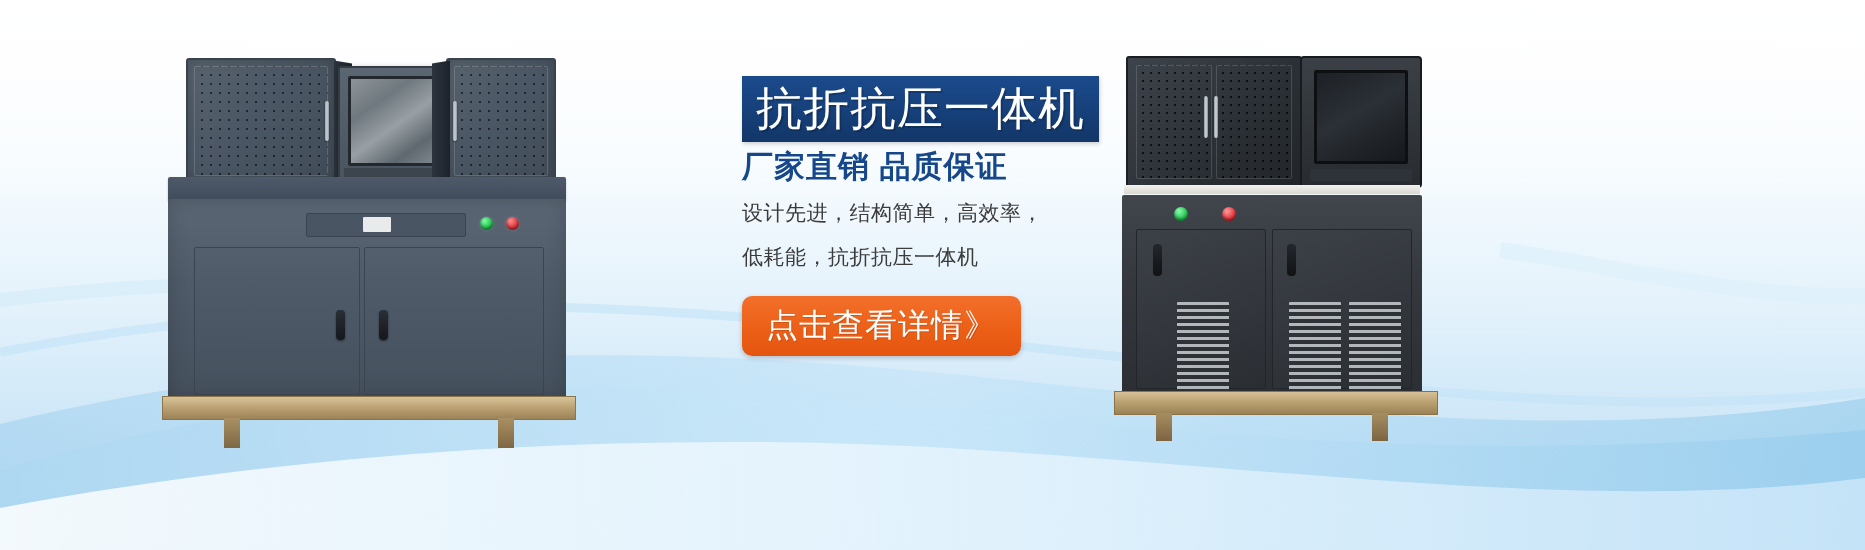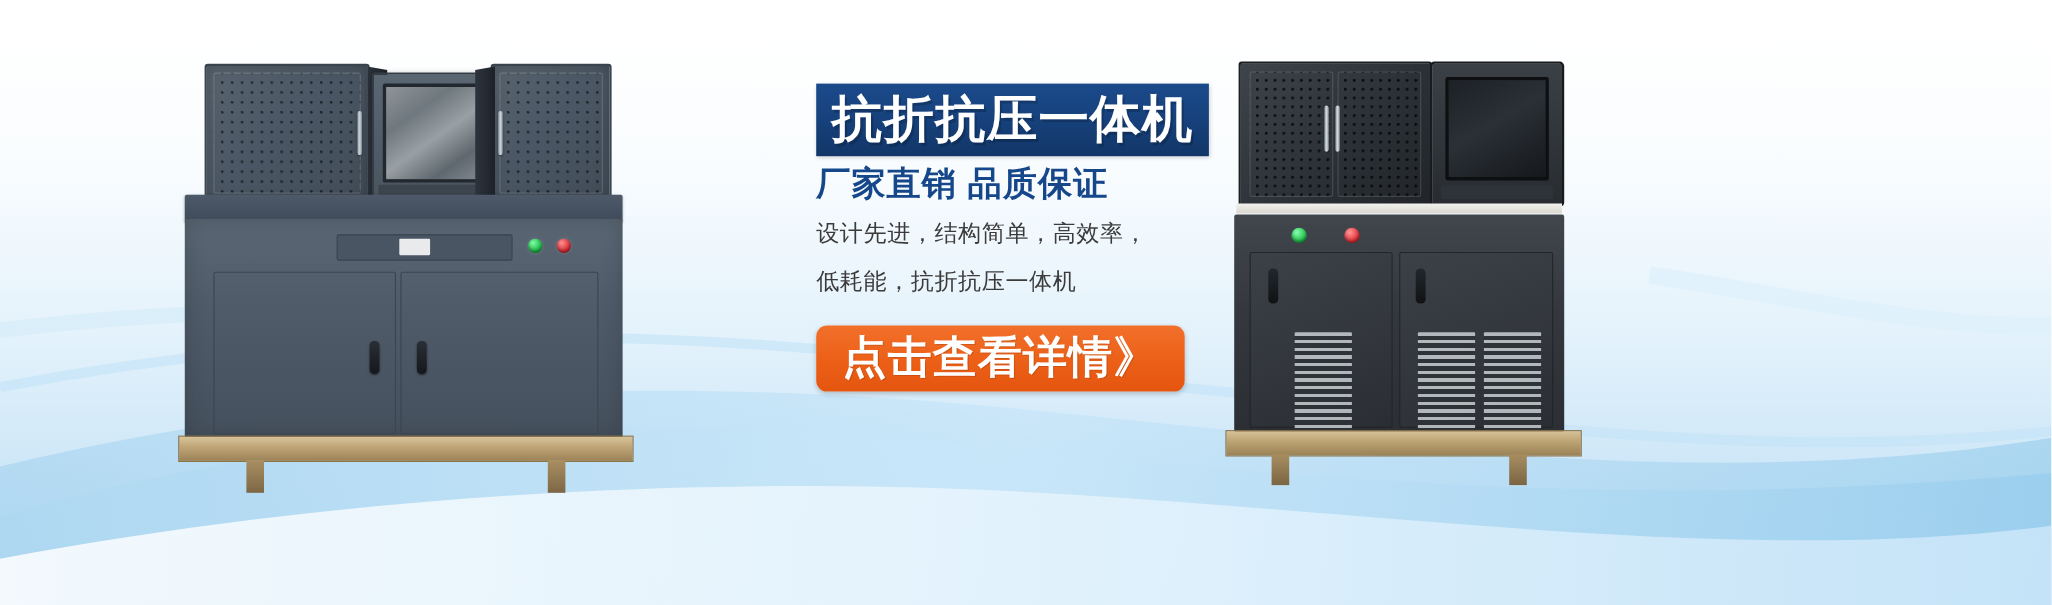--- a/index.html
+++ b/index.html
@@ -212,21 +212,21 @@
   .title-bar{
     display:inline-block;
     background:#17427e;
     background:linear-gradient(180deg,#1b4a8b 0%,#16407a 55%,#123667 100%);
     padding:7px 14px 9px 14px;
     box-shadow:1px 2px 4px rgba(0,0,0,.18);
   }
   .title-bar .title-text{
     display:block;
     color:#ffffff;
-    font-size:46px;line-height:50px;font-weight:bold;
+    font-size:46px;line-height:50px;font-weight:normal;
     letter-spacing:1px;
     text-shadow:2px 2px 0 rgba(0,0,0,.18);
     white-space:nowrap;
   }
 
   .sub-orange{
     margin-top:20px;
     color:#f05a18;
     font-size:31px;line-height:38px;font-weight:bold;
     letter-spacing:1px;white-space:nowrap;
@@ -249,21 +249,21 @@
     display:inline-block;
     background:linear-gradient(180deg,#f2702a 0%,#ec5f17 55%,#e4560f 100%);
     border-radius:10px;
     padding:10px 24px 12px 24px;
     box-shadow:0 2px 5px rgba(0,0,0,.2);
     cursor:pointer;
     border:none;
   }
   .cta-button .cta-label{
     display:block;
-    color:#ffffff;font-size:40px;line-height:38px;font-weight:bold;
+    color:#ffffff;font-size:32px;line-height:38px;font-weight:normal;
     letter-spacing:1px;white-space:nowrap;
     text-shadow:1px 1px 0 rgba(0,0,0,.13);
   }
 </style>
 </head>
 <body>
 
 <div class="banner">
 
   <svg class="bg-waves" viewBox="0 0 1865 550" preserveAspectRatio="none" aria-hidden="true">

